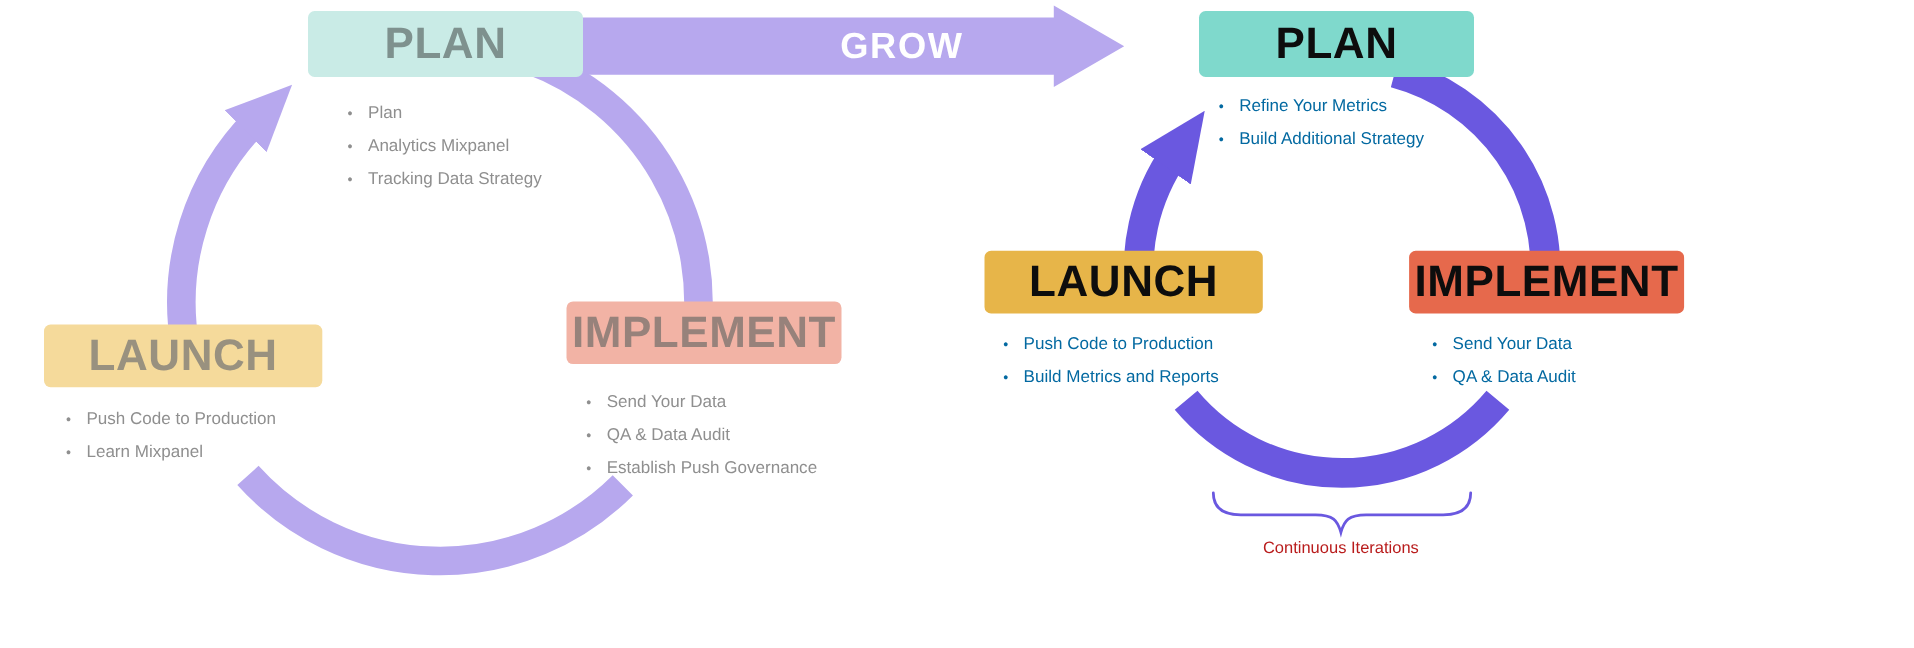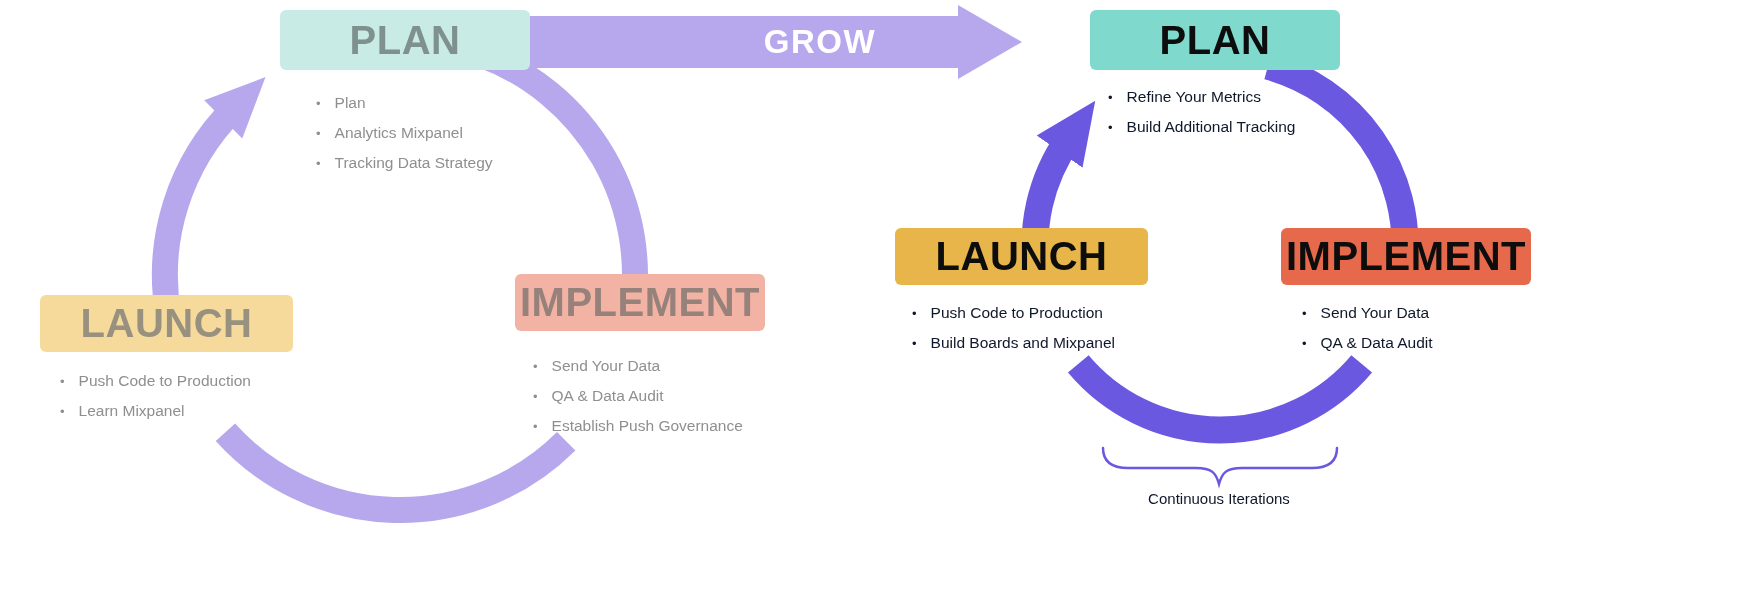--- a/index.html
+++ b/index.html
@@ -46,21 +46,21 @@
     margin-bottom: 12px;
     font-size: 15.5px;
     white-space: nowrap;
   }
   .bullet::before {
     content: "\2022";
     margin-right: 14px;
     font-size: 13px;
   }
   .left-text  .bullet { color: #8f8f8f; }
-  .right-text .bullet { color: #0f172a; }
+  .right-text .bullet { color: #0369a1; }
 
   #left-plan-bullets      { left: 316px;  top: 94px;  }
   #left-implement-bullets { left: 533px;  top: 357px; }
   #left-launch-bullets    { left: 60px;   top: 372px; }
   #right-plan-bullets     { left: 1108px; top: 88px;  }
   #right-launch-bullets   { left: 912px;  top: 304px; }
   #right-implement-bullets{ left: 1302px; top: 304px; }
 
   .grow-label {
     position: absolute;
@@ -74,21 +74,21 @@
     letter-spacing: 1.5px;
     z-index: 2;
   }
 
   .caption {
     position: absolute;
     left: 1069px; top: 490px;
     width: 300px;
     text-align: center;
     font-size: 15px;
-    color: #0f172a;
+    color: #b91c1c;
     z-index: 2;
   }
 </style>
 </head>
 <body>
 
 <div class="canvas">
 
   <svg class="arrows" width="1740" height="589" viewBox="0 0 1740 589">
     <defs>
@@ -162,33 +162,33 @@
   </div>
 
   <div class="stage-box" id="right-plan">
     <span>PLAN</span>
   </div>
   <div class="bullets right-text" id="right-plan-bullets">
     <div class="bullet">
         <span>Refine Your Metrics</span>
       </div>
     <div class="bullet">
-        <span>Build Additional Tracking</span>
+        <span>Build Additional Strategy</span>
       </div>
   </div>
 
   <div class="stage-box" id="right-launch">
     <span>LAUNCH</span>
   </div>
   <div class="bullets right-text" id="right-launch-bullets">
     <div class="bullet">
         <span>Push Code to Production</span>
       </div>
     <div class="bullet">
-        <span>Build Boards and Mixpanel</span>
+        <span>Build Metrics and Reports</span>
       </div>
   </div>
 
   <div class="stage-box" id="right-implement">
     <span>IMPLEMENT</span>
   </div>
   <div class="bullets right-text" id="right-implement-bullets">
     <div class="bullet">
         <span>Send Your Data</span>
       </div>

